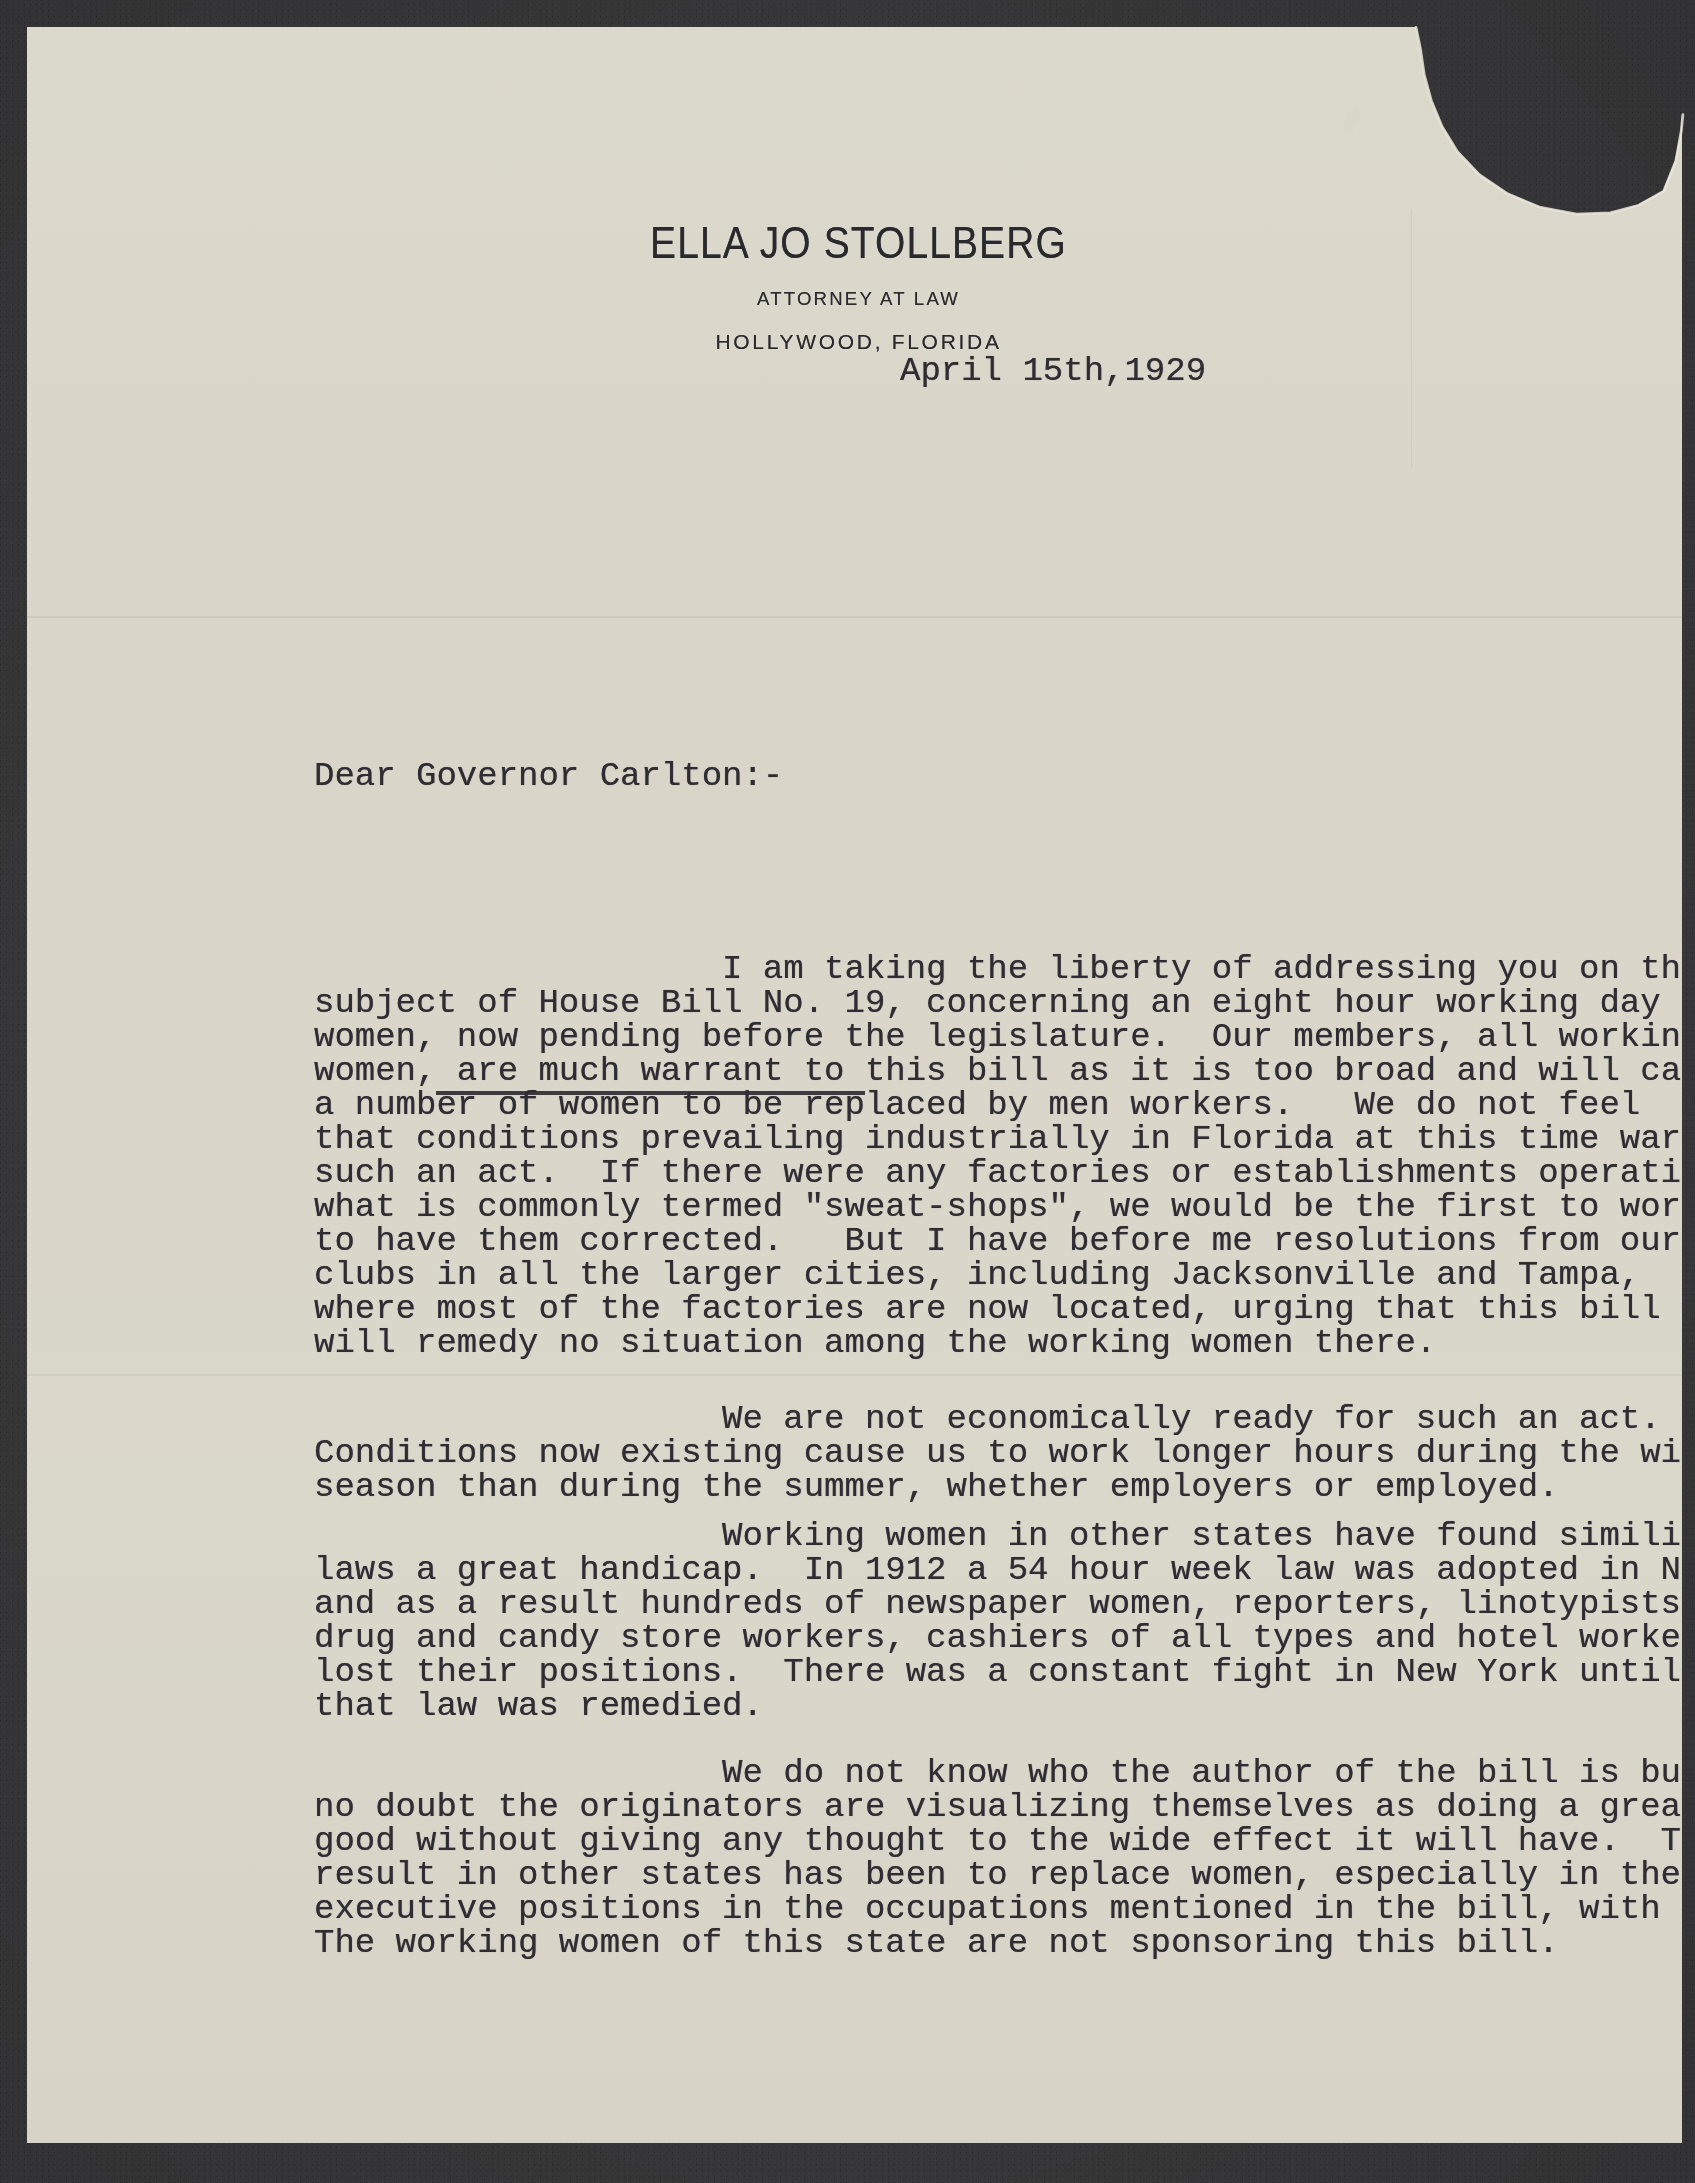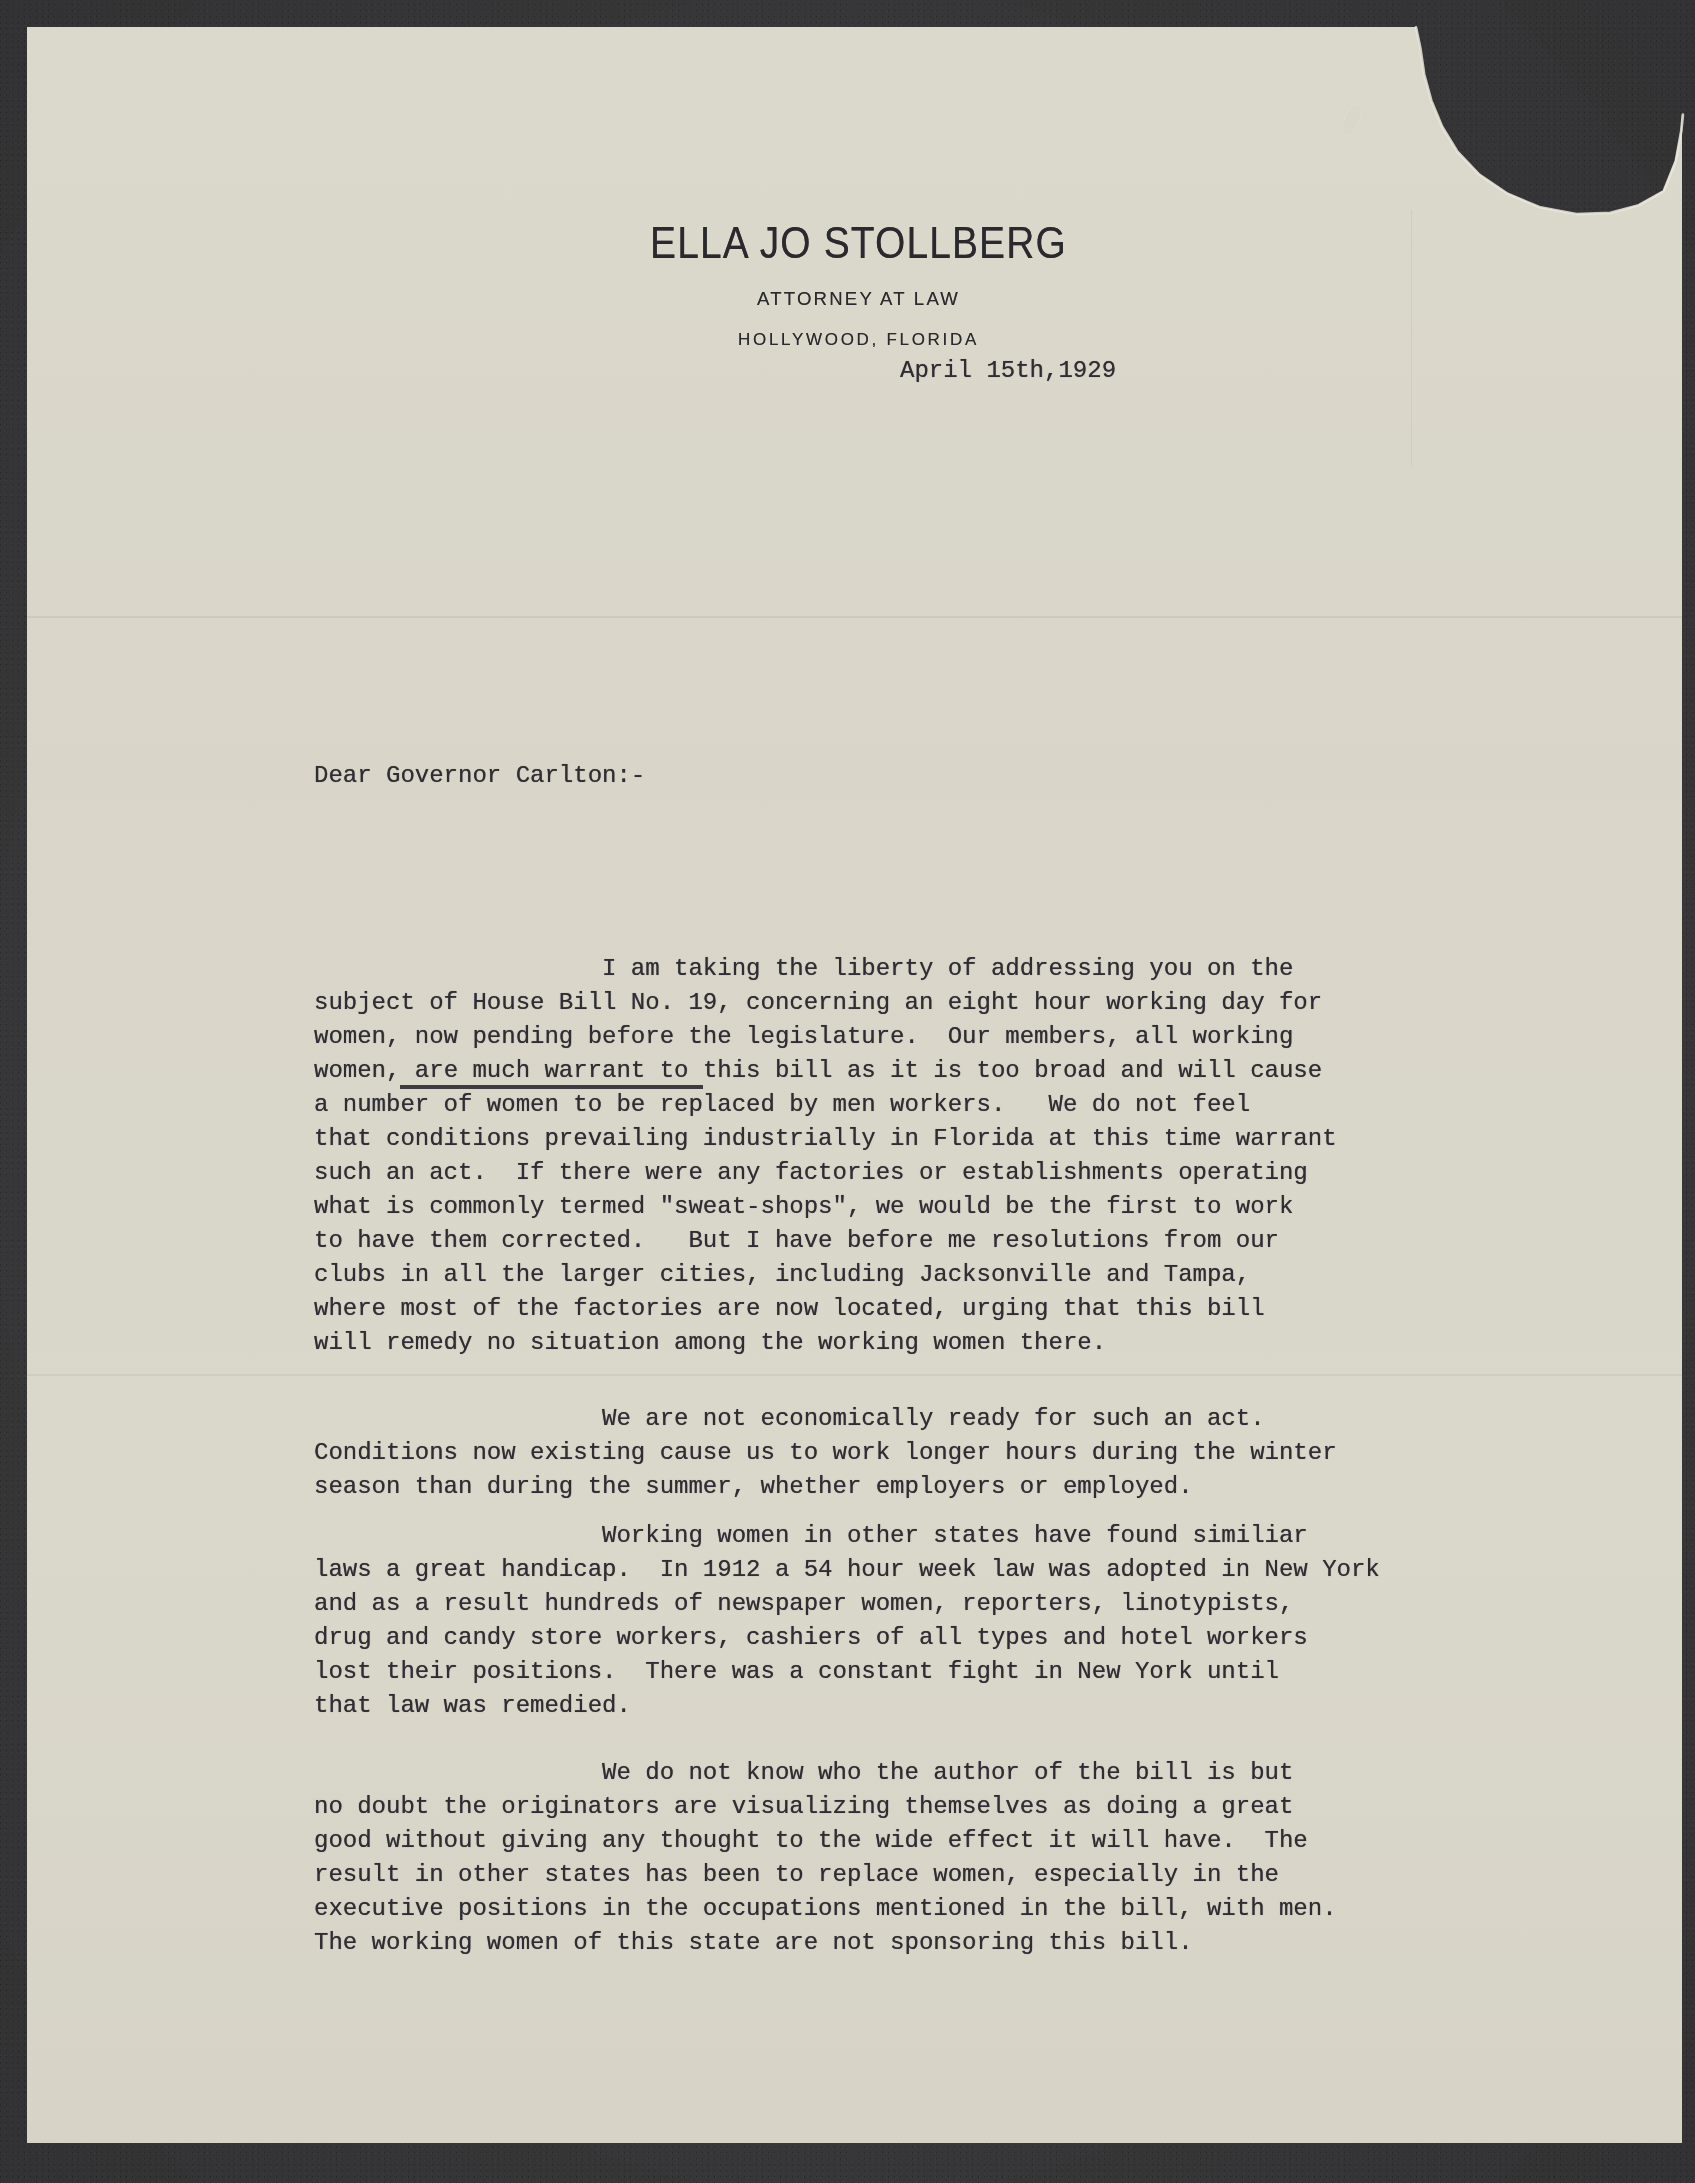--- a/index.html
+++ b/index.html
@@ -71,30 +71,30 @@
     text-shadow: 0 0 0.5px rgba(42,41,46,0.7);
   }
   .lh-title {
     top: 261px;
     font-size: 18.6px;
     letter-spacing: 2.2px;
     text-shadow: 0 0 0.4px rgba(42,41,46,0.6);
   }
   .lh-city {
     top: 303px;
-    font-size: 17px;
+    font-size: 21px;
     letter-spacing: 2.7px;
     text-shadow: 0 0 0.4px rgba(42,41,46,0.6);
   }
 
   
   .tw {
     position: absolute;
     font-family: "Liberation Mono", "DejaVu Sans Mono", monospace;
-    font-size: 24px;
+    font-size: 34px;
     line-height: 34px;
     color: #2f2d33;
     white-space: pre;
     text-shadow: 0 0 0.8px rgba(47,45,51,0.55), 0.3px 0.3px 0.3px rgba(47,45,51,0.25);
   }
   .date-line   { left: 873px; top: 327px; }
   .recipient   { left: 287px;  top: 509px; line-height: 72px; }
   .salutation  { left: 287px;  top: 732px; }
   .para-1 { left: 287px; top: 812px; }
   .para-2 { left: 287px; top: 925px; }

